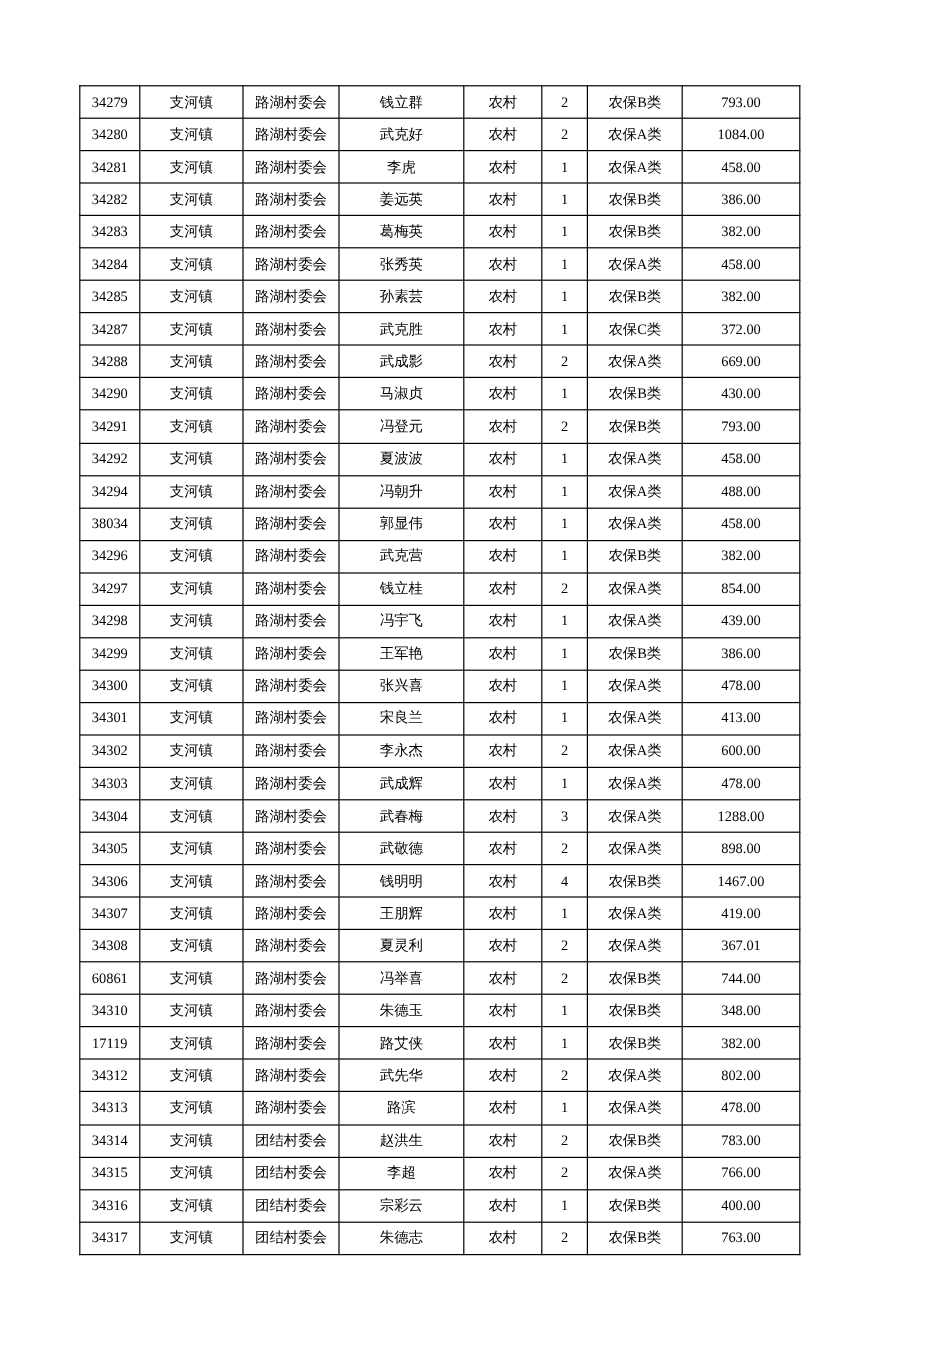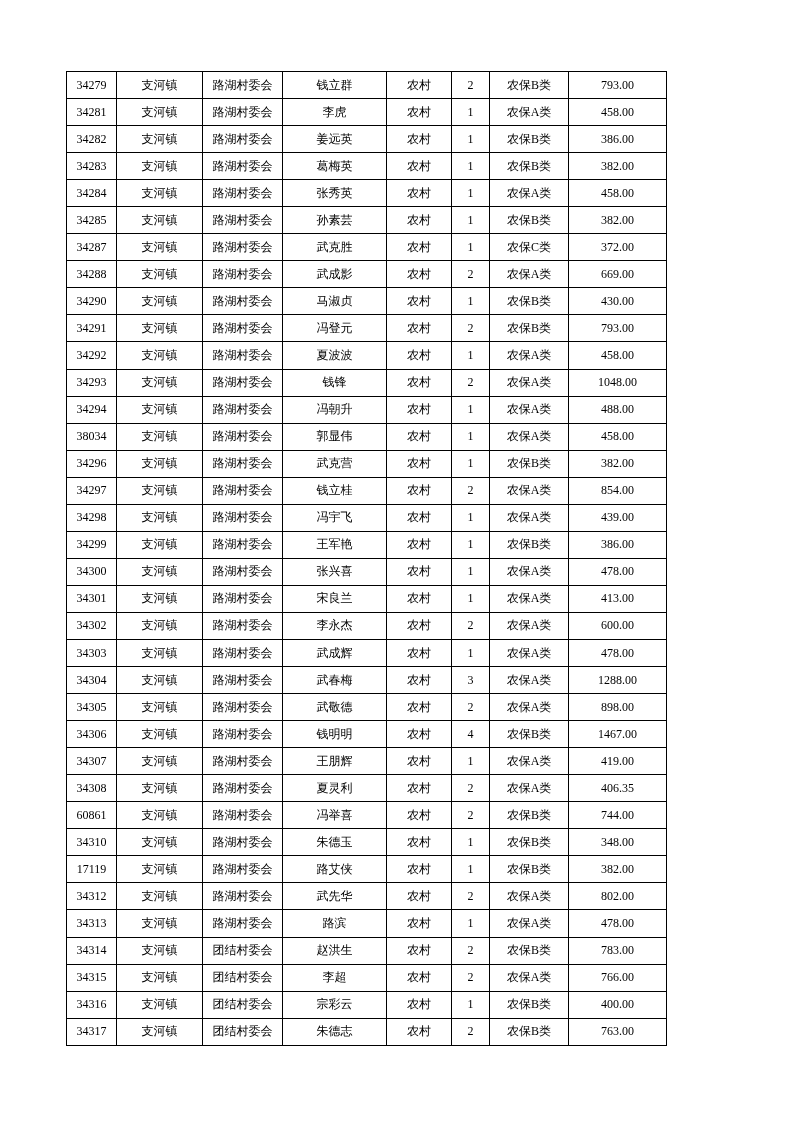--- a/index.html
+++ b/index.html
@@ -69,20 +69,30 @@
           <td>34279</td>
           <td>支河镇</td>
           <td>路湖村委会</td>
           <td>钱立群</td>
           <td>农村</td>
           <td>2</td>
           <td>农保B类</td>
           <td>793.00</td>
         </tr>
         <tr>
+          <td>34280</td>
+          <td>支河镇</td>
+          <td>路湖村委会</td>
+          <td>武克好</td>
+          <td>农村</td>
+          <td>2</td>
+          <td>农保A类</td>
+          <td>1084.00</td>
+        </tr>
+        <tr>
           <td>34281</td>
           <td>支河镇</td>
           <td>路湖村委会</td>
           <td>李虎</td>
           <td>农村</td>
           <td>1</td>
           <td>农保A类</td>
           <td>458.00</td>
         </tr>
         <tr>
@@ -169,30 +179,20 @@
           <td>34292</td>
           <td>支河镇</td>
           <td>路湖村委会</td>
           <td>夏波波</td>
           <td>农村</td>
           <td>1</td>
           <td>农保A类</td>
           <td>458.00</td>
         </tr>
         <tr>
-          <td>34293</td>
-          <td>支河镇</td>
-          <td>路湖村委会</td>
-          <td>钱锋</td>
-          <td>农村</td>
-          <td>2</td>
-          <td>农保A类</td>
-          <td>1048.00</td>
-        </tr>
-        <tr>
           <td>34294</td>
           <td>支河镇</td>
           <td>路湖村委会</td>
           <td>冯朝升</td>
           <td>农村</td>
           <td>1</td>
           <td>农保A类</td>
           <td>488.00</td>
         </tr>
         <tr>
@@ -326,21 +326,21 @@
           <td>419.00</td>
         </tr>
         <tr>
           <td>34308</td>
           <td>支河镇</td>
           <td>路湖村委会</td>
           <td>夏灵利</td>
           <td>农村</td>
           <td>2</td>
           <td>农保A类</td>
-          <td>406.35</td>
+          <td>367.01</td>
         </tr>
         <tr>
           <td>60861</td>
           <td>支河镇</td>
           <td>路湖村委会</td>
           <td>冯举喜</td>
           <td>农村</td>
           <td>2</td>
           <td>农保B类</td>
           <td>744.00</td>

